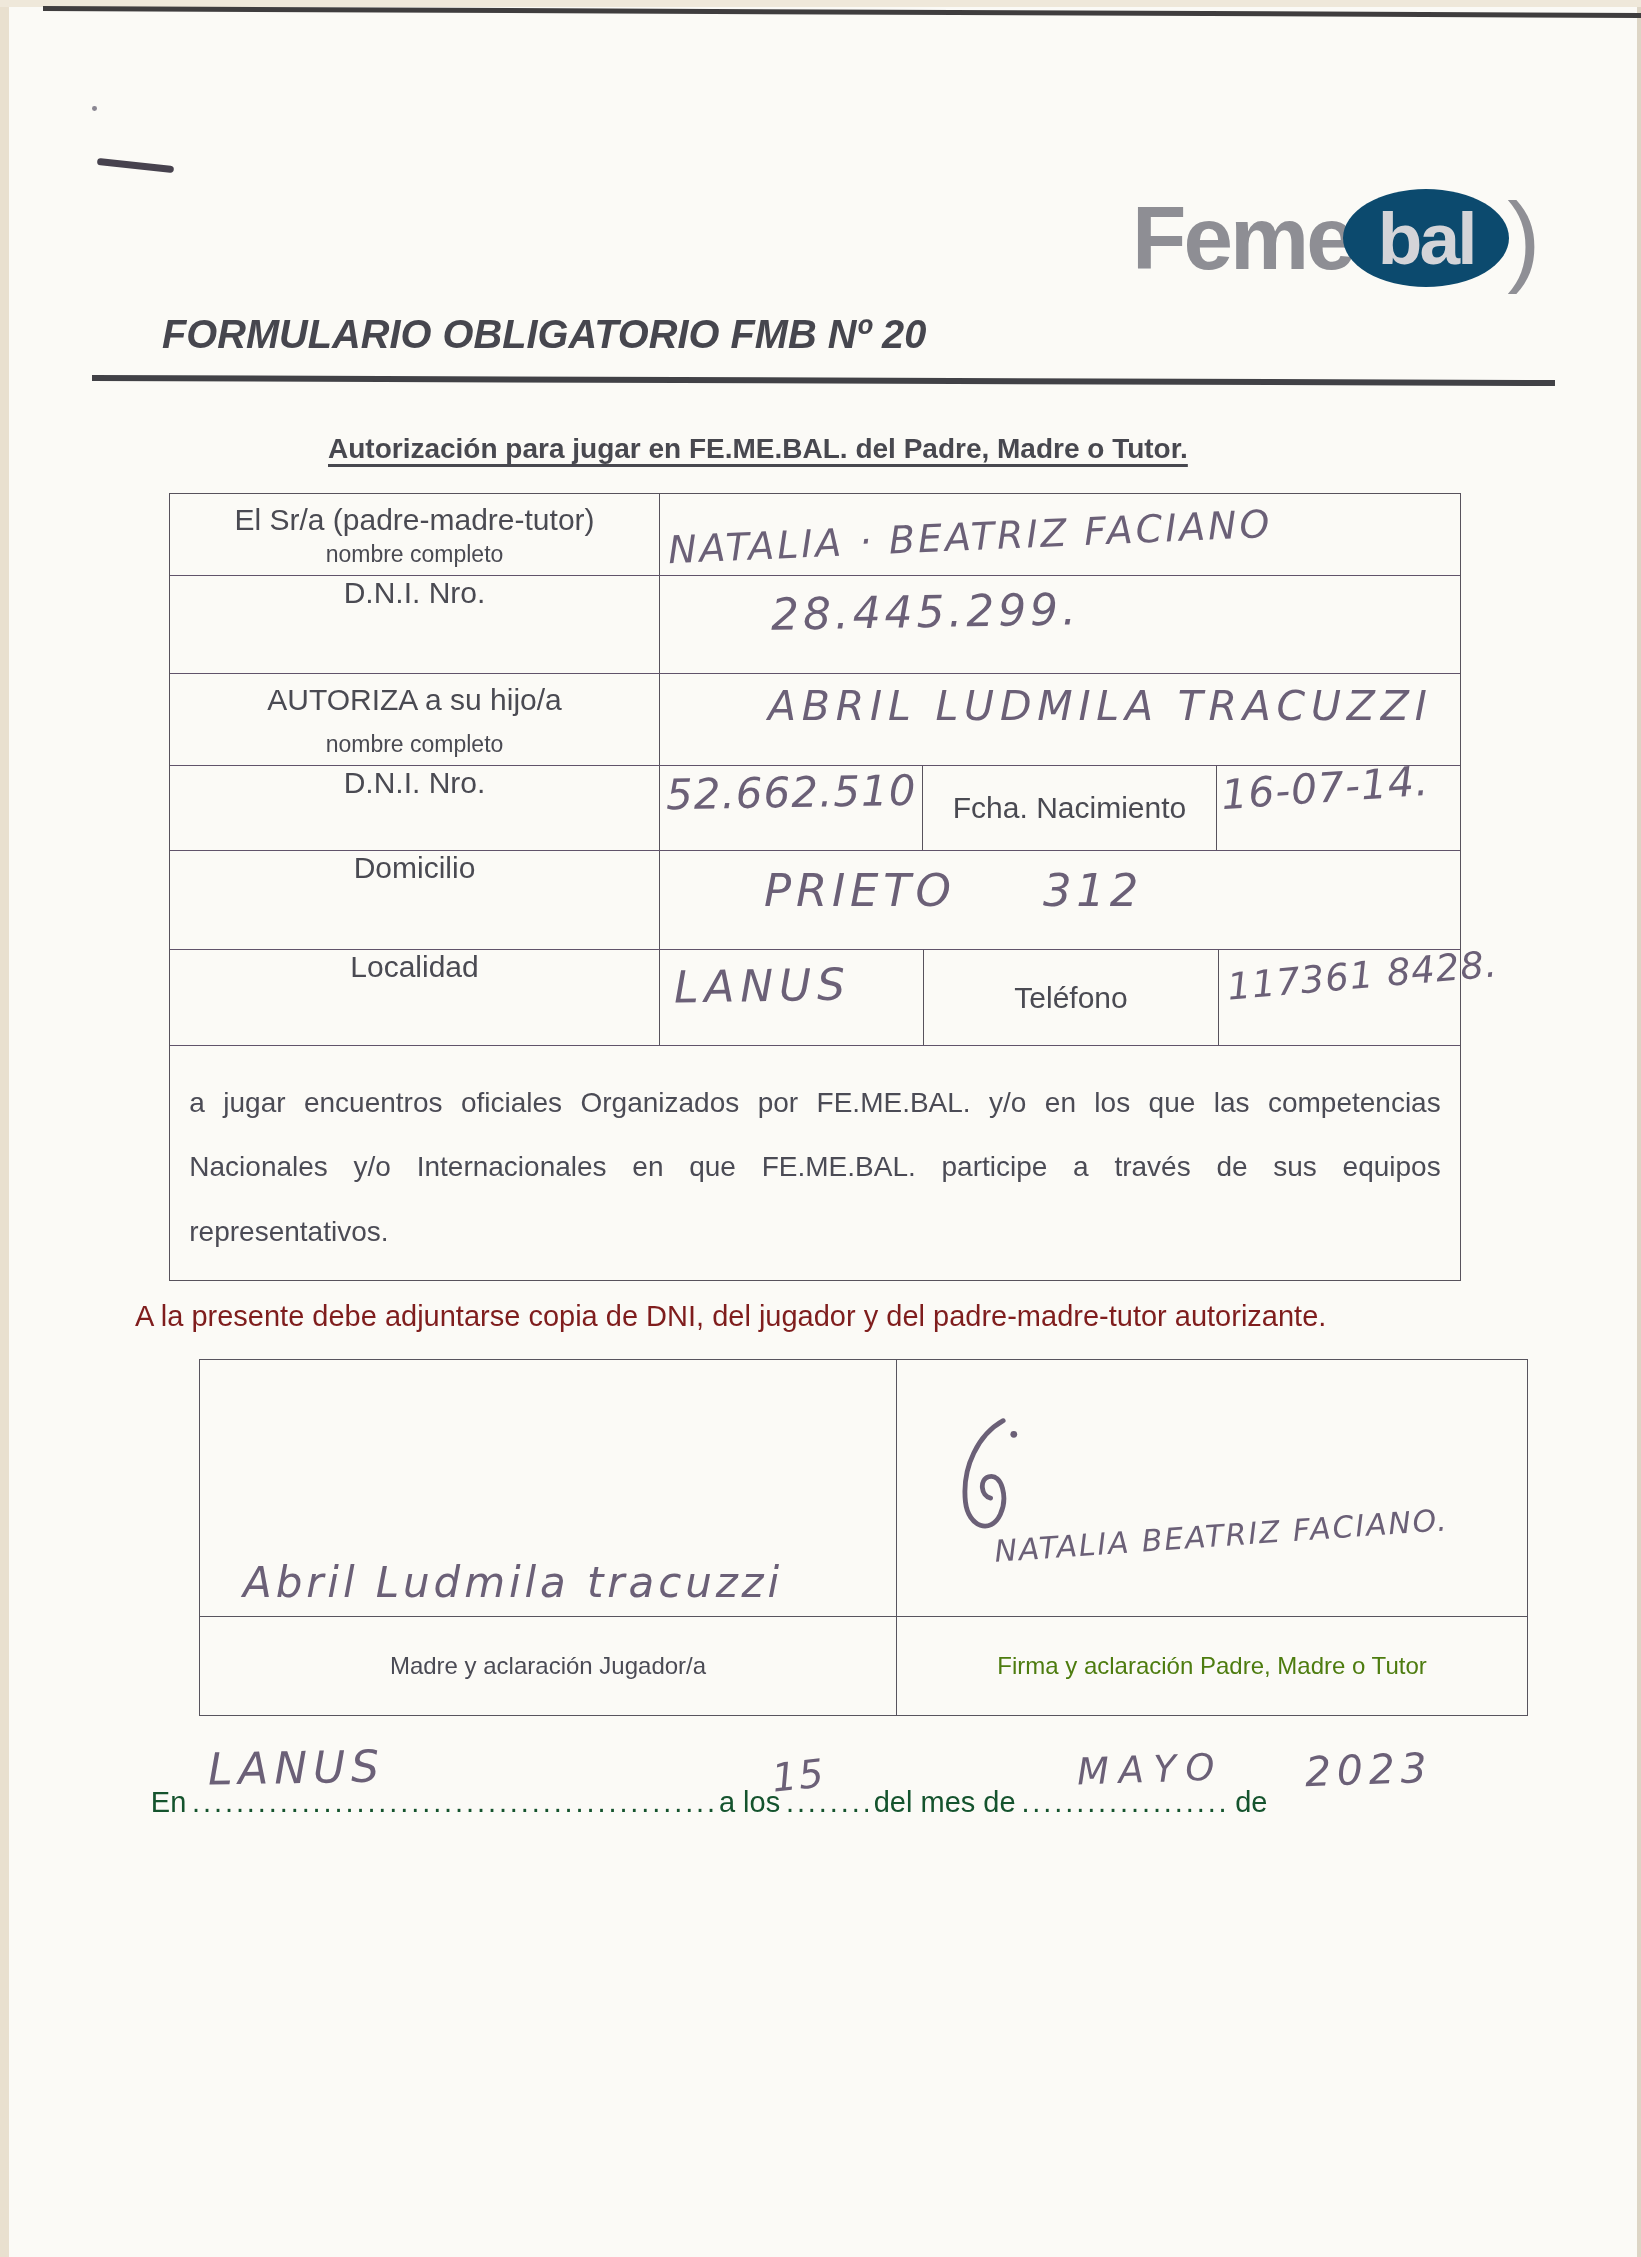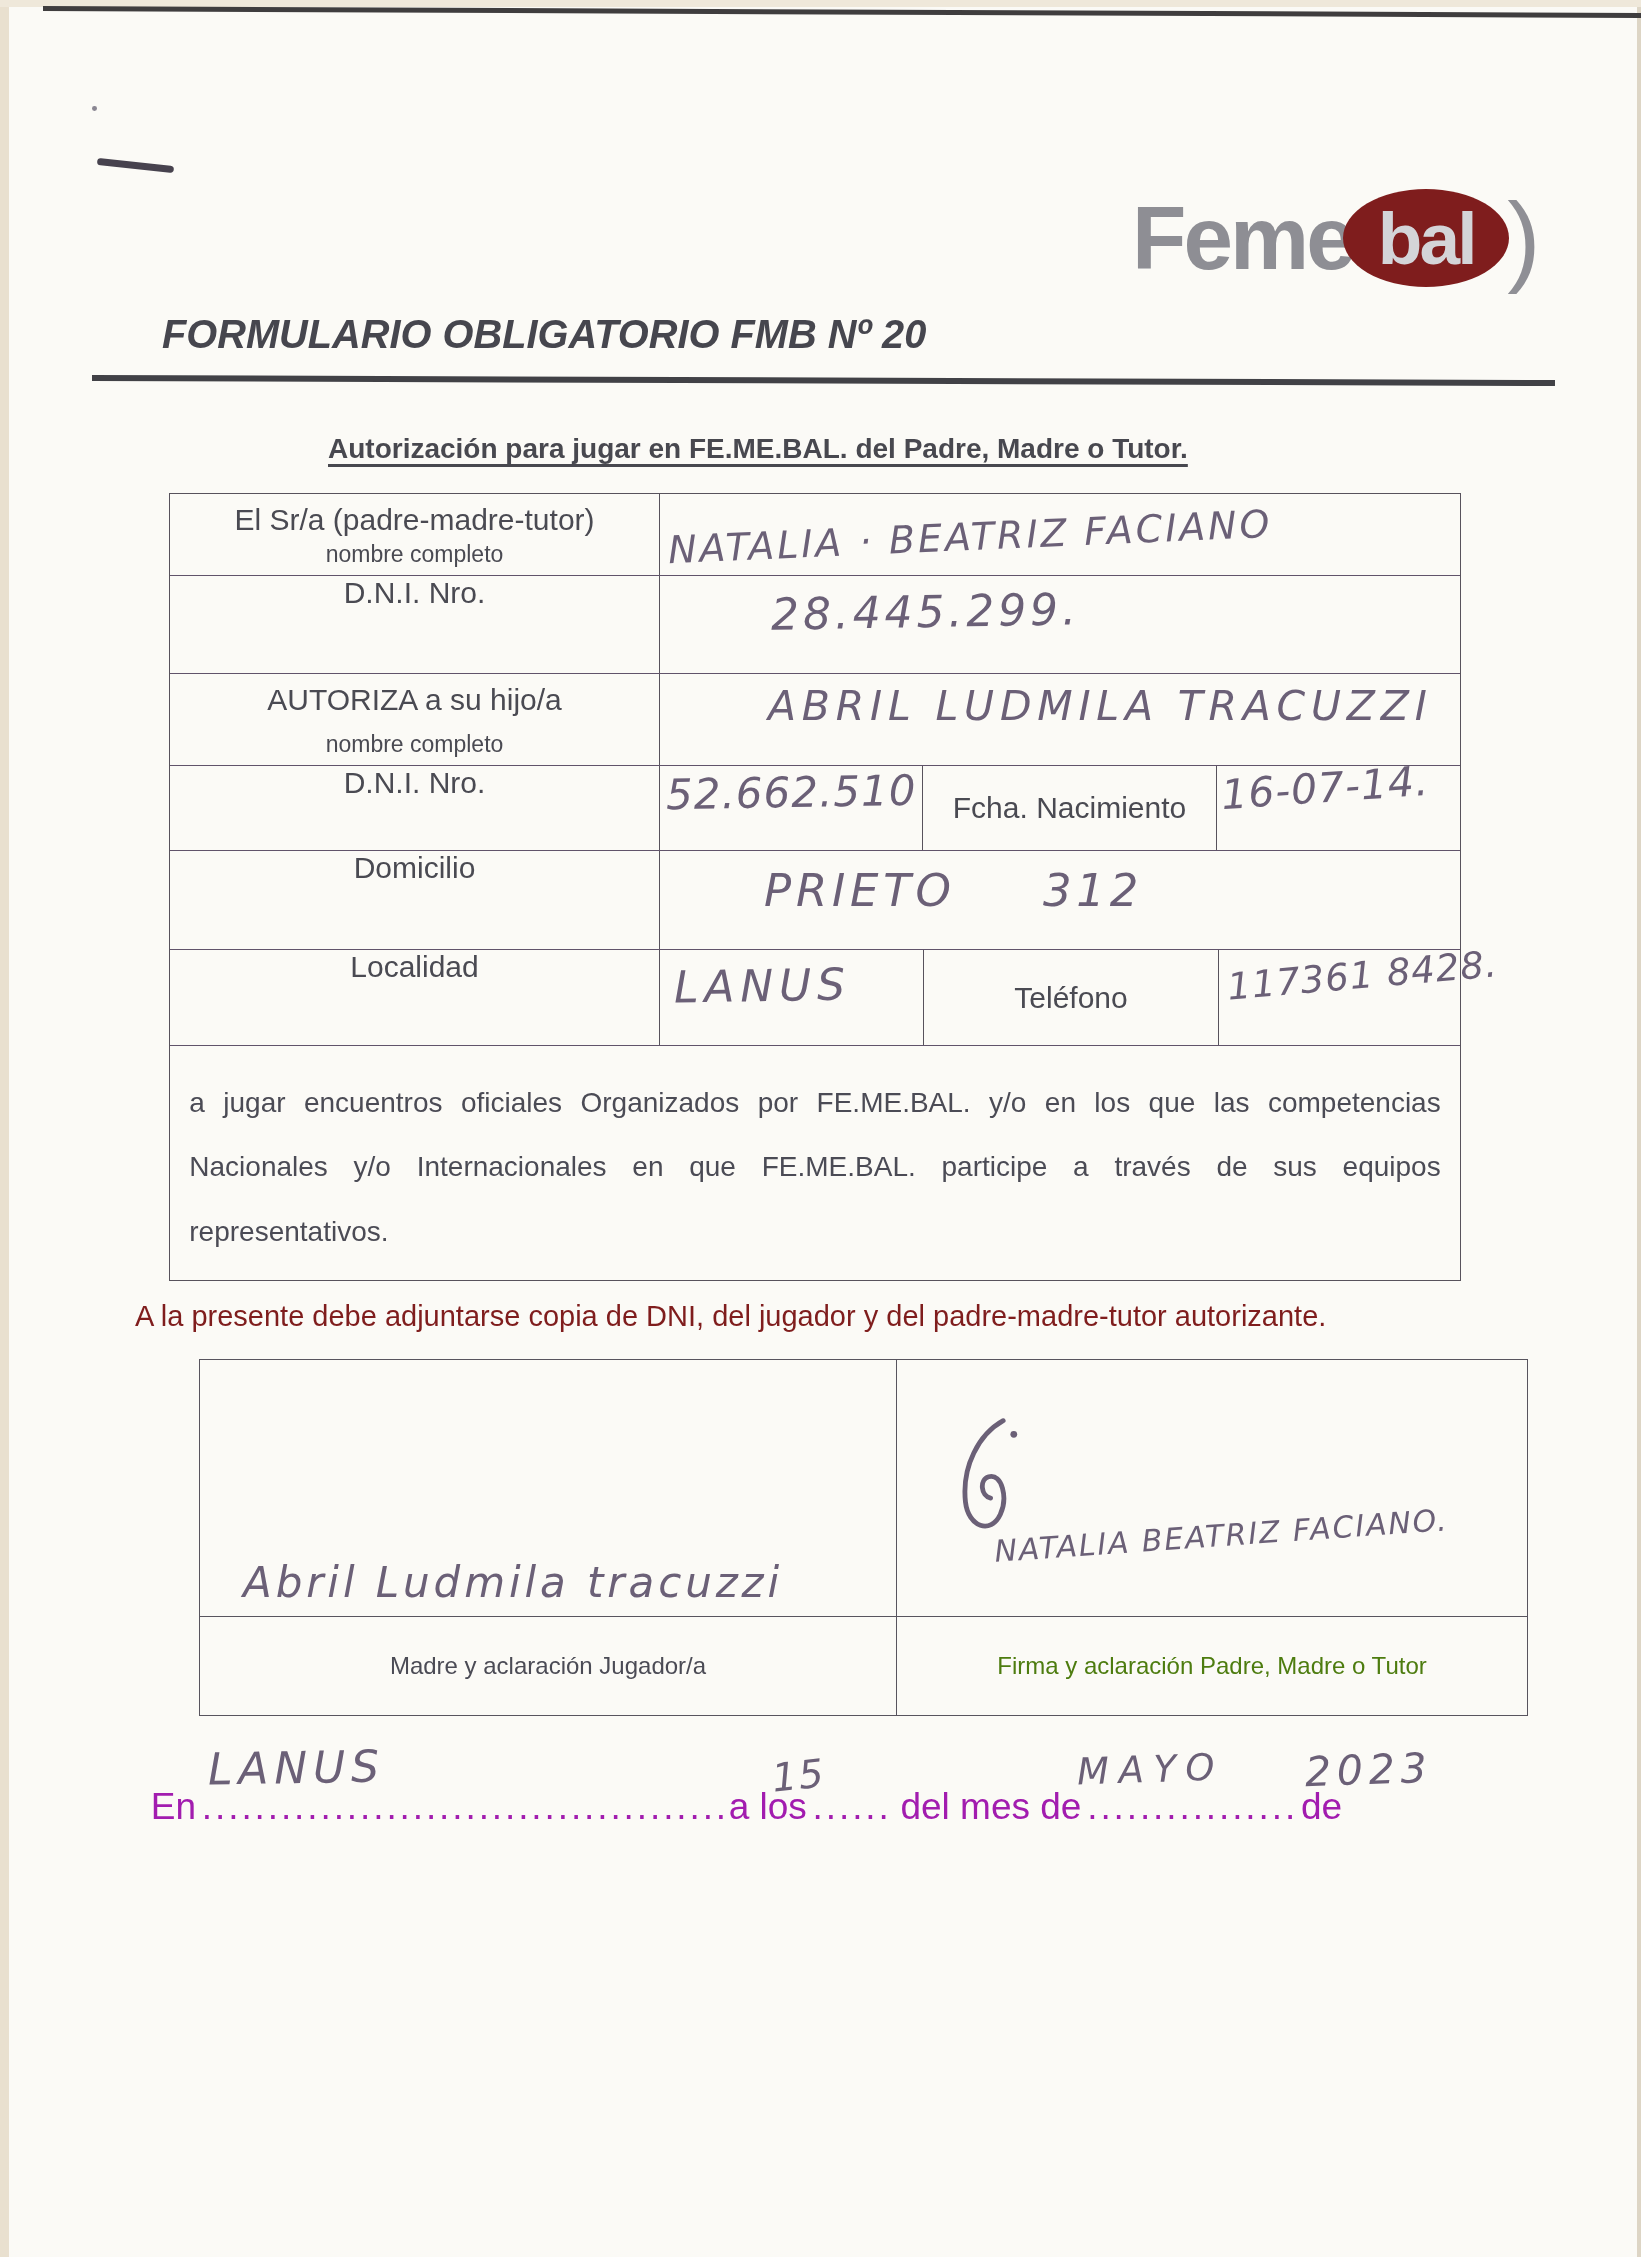--- a/index.html
+++ b/index.html
@@ -16,21 +16,21 @@
   .edge-top   { position:absolute; left:0; top:0; width:100%; height:6.8px; background:#efe8da; }
   .edge-top-line { position:absolute; left:43px; top:5.8px; width:1603px; height:4.8px; background:#3f3d3e;
     transform:rotate(0.25deg); transform-origin:left center; }
   .pen-mark  { position:absolute; left:97px; top:162px; width:77px; height:6.8px; background:#47424e;
     border-radius:3.9px; transform:rotate(6deg); }
   .pen-speck { position:absolute; left:92px; top:106px; width:4.8px; height:4.8px; background:#8a8692; border-radius:50%; }
 
   
   .logo { position:absolute; left:1132px; top:189px; display:flex; align-items:center; }
   .logo-gray { font-size:89px; font-weight:bold; color:#8e8e94; letter-spacing:-2.9px; line-height:1; }
-  .logo-ellipse { width:166px; height:98px; margin-left:-9.7px; background:#7f1d1d; border-radius:50%;
+  .logo-ellipse { width:166px; height:98px; margin-left:-9.7px; background:#0c4a6e; border-radius:50%;
     display:flex; align-items:center; justify-content:center; }
   .logo-ellipse .inner { font-size:73px; font-weight:bold; color:#d4d4d8; letter-spacing:-2.9px; line-height:1; }
   .logo-paren { font-size:100px; color:#8f8f95; line-height:0.9; margin-left:-1.9px; }
 
   
   .title { position:absolute; left:162px; top:311px; font-size:41px; font-weight:bold; font-style:italic;
     color:#46464e; white-space:nowrap; transform:scaleX(0.97); transform-origin:left; }
   .title-rule { position:absolute; left:92px; top:375px; width:1463px; height:5.8px; background:#414146;
     transform:rotate(0.2deg); transform-origin:left center; }
   .subtitle { position:absolute; left:328px; top:433px; font-size:28px; font-weight:bold; color:#48484f;
@@ -77,21 +77,21 @@
   .sig-labels { height:98px; display:flex; }
   .sig-label-left { width:697px; border-right:1.9px solid #58545e; display:flex; align-items:center;
     justify-content:center; font-size:24px; color:#4b4b55; }
   .sig-label-right { flex:1; display:flex; align-items:center; justify-content:center; font-size:24px; color:#4d7c0f; }
   .hw-sig-player { left:43px; bottom:9.7px; font-size:42px; letter-spacing:3.9px; }
   .hw-sig-parent { left:97px; top:159px; font-size:30px; letter-spacing:1.9px; transform:rotate(-4deg); }
   .squiggle { position:absolute; left:53px; top:53px; }
 
   
   .footer { position:absolute; left:145px; top:1786px; display:flex; align-items:baseline;
-    font-size:37px; color:#a21caf; white-space:nowrap; }
+    font-size:29px; color:#14532d; white-space:nowrap; }
   .footer .word { margin:0 5.8px; }
   .dots { display:inline-block; overflow:hidden; white-space:nowrap; line-height:1;
     letter-spacing:2.9px; vertical-align:baseline; }
   .d1 { width:521px; } .d2 { width:82px; } .d3 { width:208px; }
   .hw-city  { left:208px;  top:1744px; font-size:44px; letter-spacing:5.8px;  transform:rotate(-1deg); }
   .hw-day   { left:772px;  top:1755px; font-size:39px; letter-spacing:1.9px;  transform:rotate(-6deg); }
   .hw-month { left:1077px; top:1750px; font-size:37px; letter-spacing:9.7px; transform:rotate(-2deg); }
   .hw-year  { left:1305px; top:1748px; font-size:41px; letter-spacing:5.8px;  transform:rotate(-2deg); }
 </style>
 </head>

